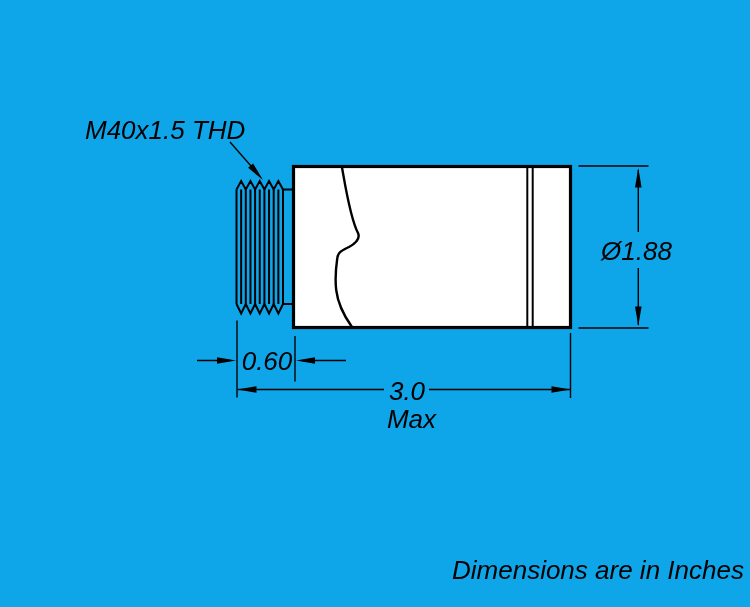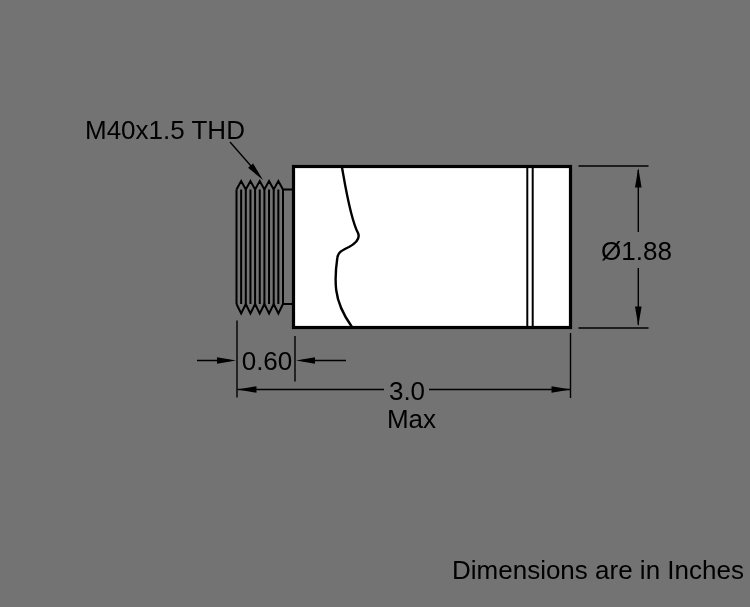--- a/index.html
+++ b/index.html
@@ -4,23 +4,24 @@
 <style>
   html, body {
     margin: 0;
     padding: 0;
     background: #ffffff;
   }
   .canvas {
     position: relative;
     width: 750px;
     height: 607px;
-    background: #737373;
+    background: #0ea5e9;
     overflow: hidden;
     font-family: "Liberation Sans", "DejaVu Sans", sans-serif;
+    font-style: italic;
   }
   svg { display: block; }
   .outline   { fill: #ffffff; stroke: #000000; stroke-width: 3.2; }
   .part-line { fill: none;    stroke: #000000; stroke-width: 2;   }
   .contour   { fill: none;    stroke: #000000; stroke-width: 2.4;
                stroke-linecap: round; }
   .dim-line  { fill: none;    stroke: #000000; stroke-width: 1.4; }
   .arrow     { fill: #000000; stroke: none; }
   .anno      { fill: #000000; font-size: 26px;
                font-family: "Liberation Sans", "DejaVu Sans", sans-serif; }

